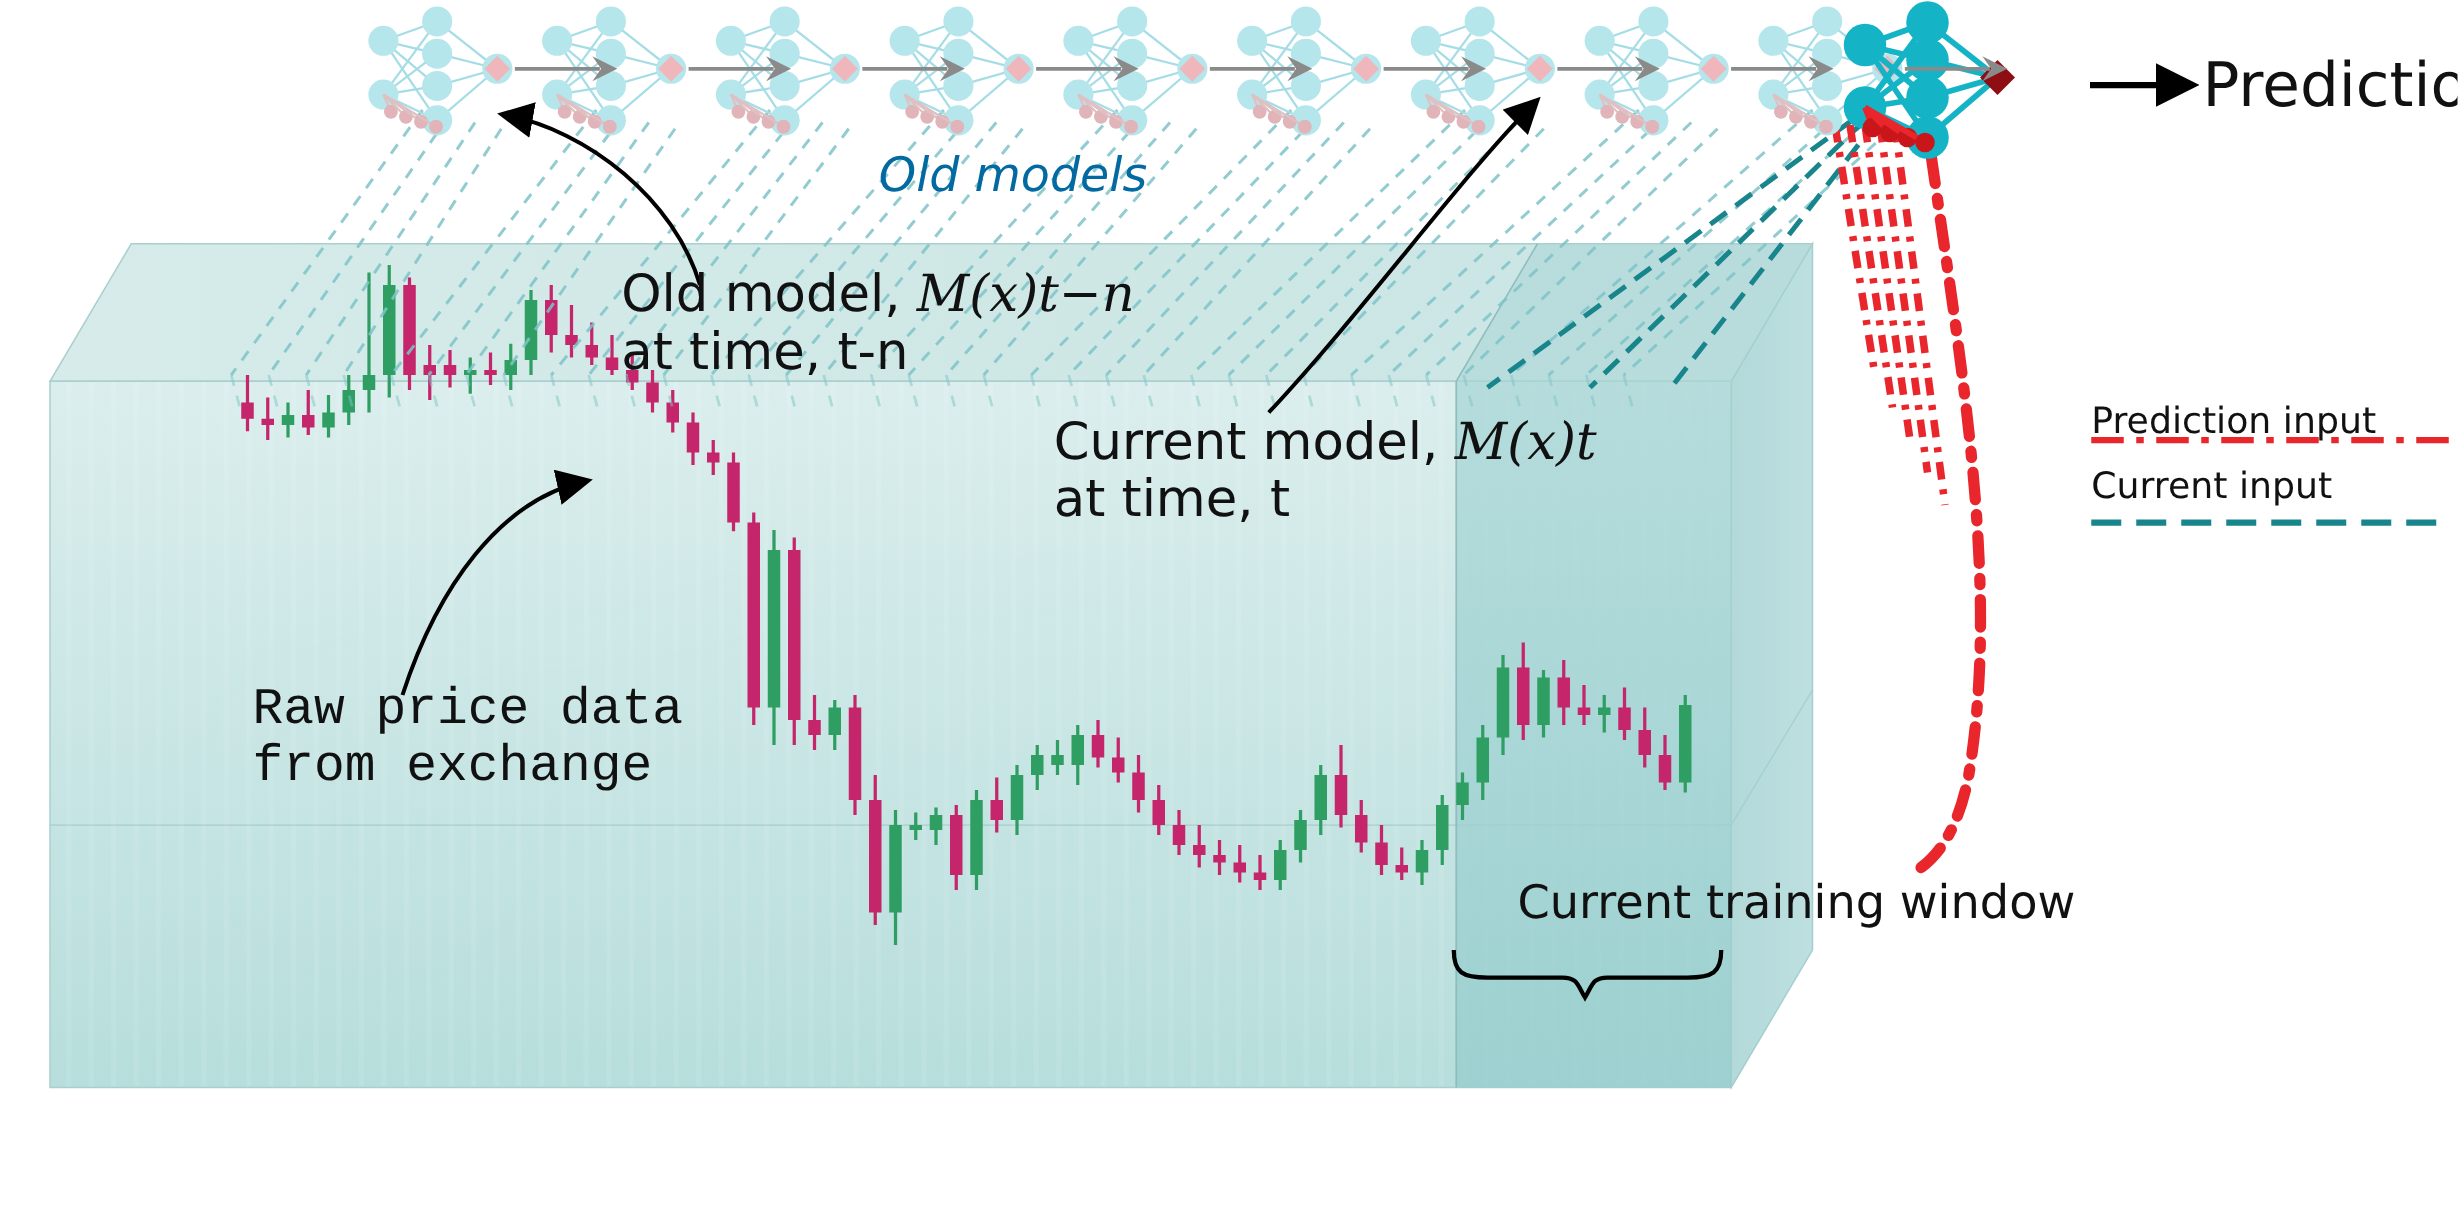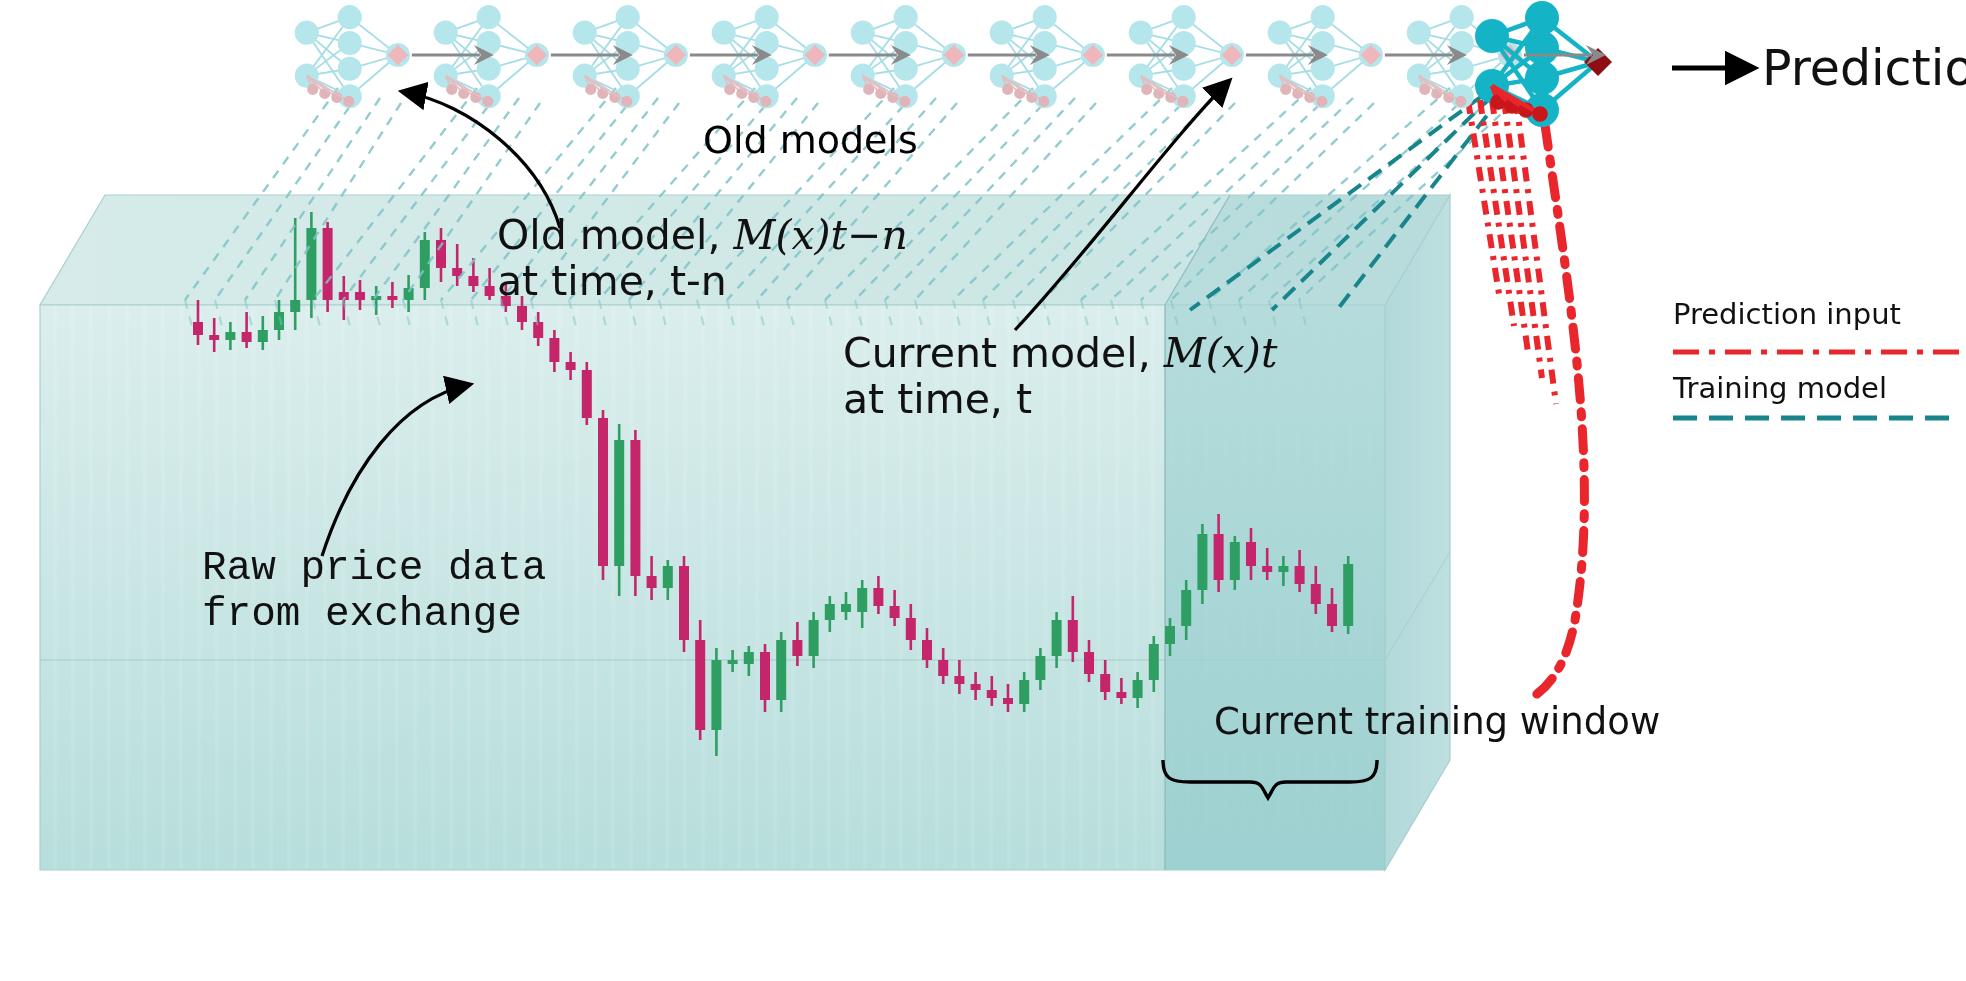--- a/index.html
+++ b/index.html
@@ -5,21 +5,21 @@
   html,body{margin:0;padding:0;background:#ffffff;}
   body{width:1966px;height:981px;position:relative;overflow:hidden;
        font-family:"DejaVu Sans","Liberation Sans",sans-serif;}
   #stage{position:absolute;inset:0;width:1966px;height:981px;}
   svg.layer{position:absolute;left:0;top:0;width:1966px;height:981px;overflow:visible;}
 
   .lbl{position:absolute;color:#111;white-space:nowrap;}
   .lbl-big{font-size:41px;line-height:46px;}
   .lbl-legend{font-size:29px;}
   .lbl-pred{font-size:49px;}
-  .lbl-old-models{font-size:38px;color:#000000;}
+  .lbl-old-models{font-size:38px;color:#0369a1;font-style:italic;}
   .lbl-ctw{font-size:37px;}
   .math{font-family:"DejaVu Serif","Liberation Serif",serif;font-style:italic;}
   .nowrapline{display:block;}
 </style>
 </head>
 <body>
 
 <div id="stage">
 
   <svg class="layer" viewBox="0 0 1966 981" preserveAspectRatio="none">
@@ -744,19 +744,19 @@
       <span>Old model, </span><span class="math">M</span><span class="math">(x)</span><span class="math sub">t−n</span>
     </span>
     <span class="nowrapline">at time, t-n</span>
   </div>
 
   <div class="lbl lbl-big" style="left:202px;top:545px;font-family:Liberation Mono, monospace;">
     <span class="nowrapline">Raw price data</span>
     <span class="nowrapline">from exchange</span>
   </div>
 
-  <div class="lbl lbl-legend" style="left:1673px;top:297px;text-align:right;">Prediction input</div>
-
-  <div class="lbl lbl-legend" style="left:1673px;top:371px;">Training model</div>
+  <div class="lbl lbl-legend" style="left:1673px;top:319px;text-align:right;">Prediction input</div>
+
+  <div class="lbl lbl-legend" style="left:1673px;top:371px;">Current input</div>
 
   <div class="lbl lbl-ctw" style="left:1170px;top:700px;margin-left:44px;">Current training window</div>
 
 </div>
 
 </body></html>

